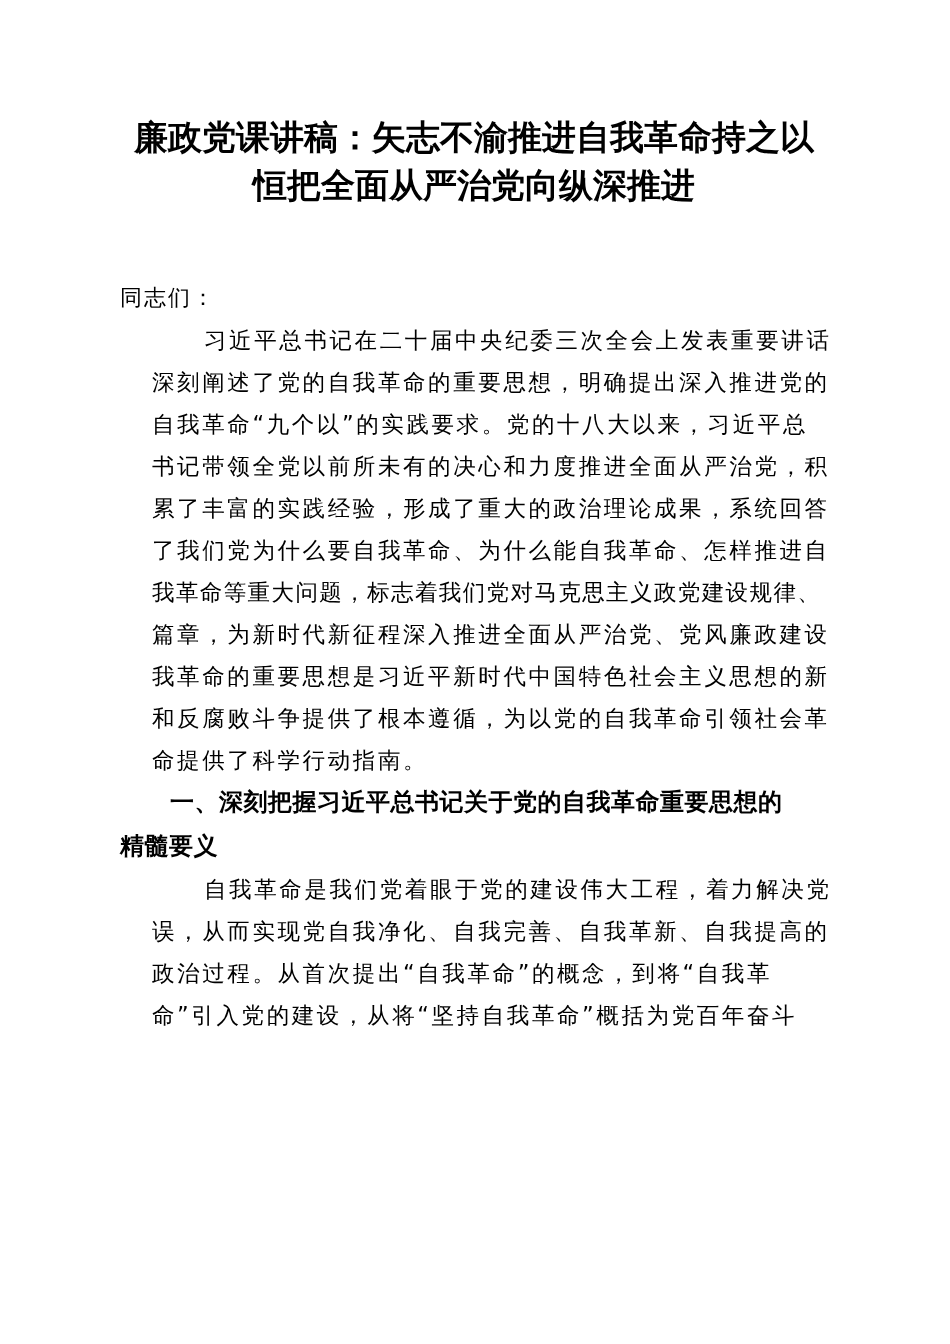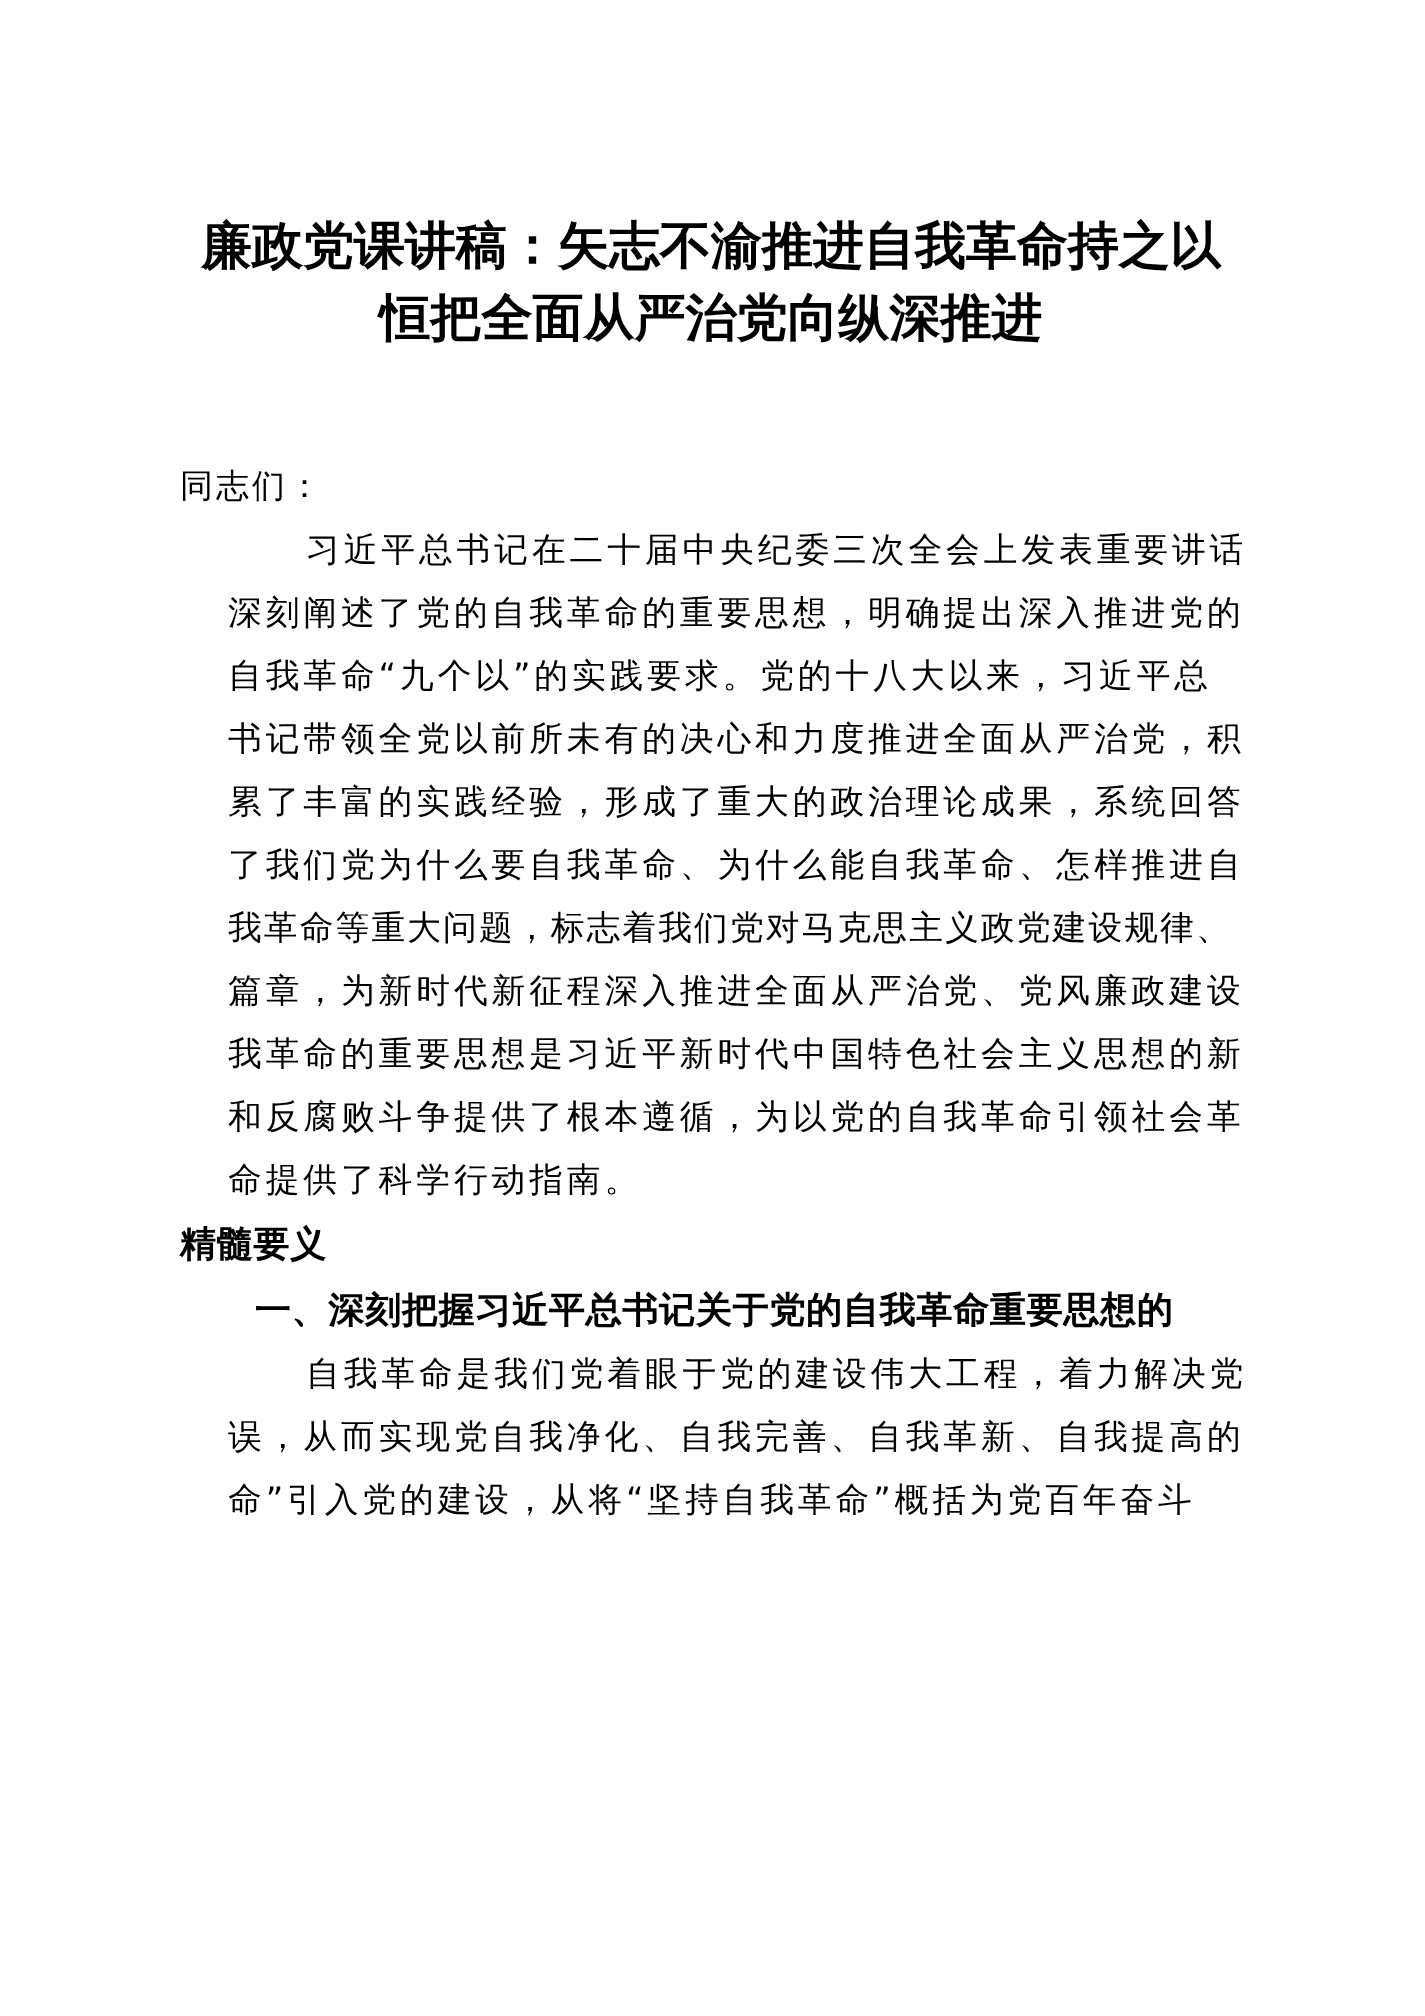--- a/index.html
+++ b/index.html
@@ -10,21 +10,21 @@
     body {
       width: 950px;
       height: 1344px;
       position: relative;
       overflow: hidden;
       color: #000;
     }
     .page {
       position: absolute;
       left: 120px;
-      top: 140px;
+      top: 113px;
       width: 708px;
     }
     .title {
       font-family: "DejaVu Serif", "Liberation Serif", serif;
       font-weight: bold;
       font-size: 34px;
       line-height: 48px;
       text-align: center;
       margin: 0;
       letter-spacing: 0px;
@@ -89,22 +89,23 @@
     <span class="line">累了丰富的实践经验，形成了重大的政治理论成果，系统回答</span>
     <span class="line">了我们党为什么要自我革命、为什么能自我革命、怎样推进自</span>
     <span class="line" style="letter-spacing:1.4px;">我革命等重大问题，标志着我们党对马克思主义政党建设规律、</span>
     <span class="line">篇章，为新时代新征程深入推进全面从严治党、党风廉政建设</span>
     <span class="line">我革命的重要思想是习近平新时代中国特色社会主义思想的新</span>
     <span class="line">和反腐败斗争提供了根本遵循，为以党的自我革命引领社会革</span>
     <span class="line">命提供了科学行动指南。</span>
   </div>
 
   <div class="heading" style="margin-top:-1px;">
+    <span class="line first">一、深刻把握习近平总书记关于党的自我革命重要思想的</span>
     <span class="line">精髓要义</span>
-    <span class="line first">一、深刻把握习近平总书记关于党的自我革命重要思想的</span>
   </div>
 
   <div class="para" style="text-indent:0; margin-top:0px;">
     <span class="line first">自我革命是我们党着眼于党的建设伟大工程，着力解决党</span>
     <span class="line">误，从而实现党自我净化、自我完善、自我革新、自我提高的</span>
+    <span class="line">政治过程。从首次提出“自我革命”的概念，到将“自我革</span>
     <span class="line">命”引入党的建设，从将“坚持自我革命”概括为党百年奋斗</span>
   </div>
 </div>
 
 </body></html>

